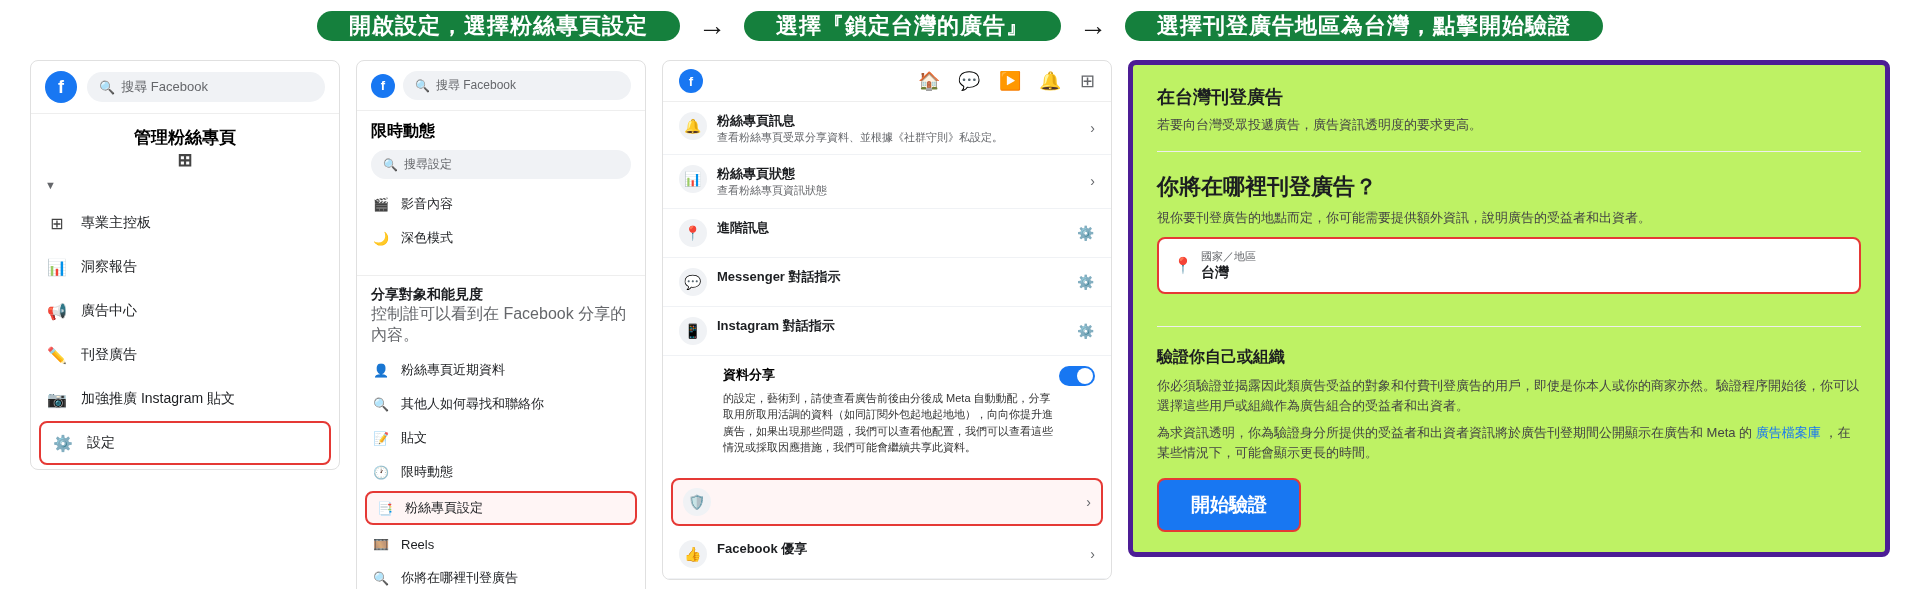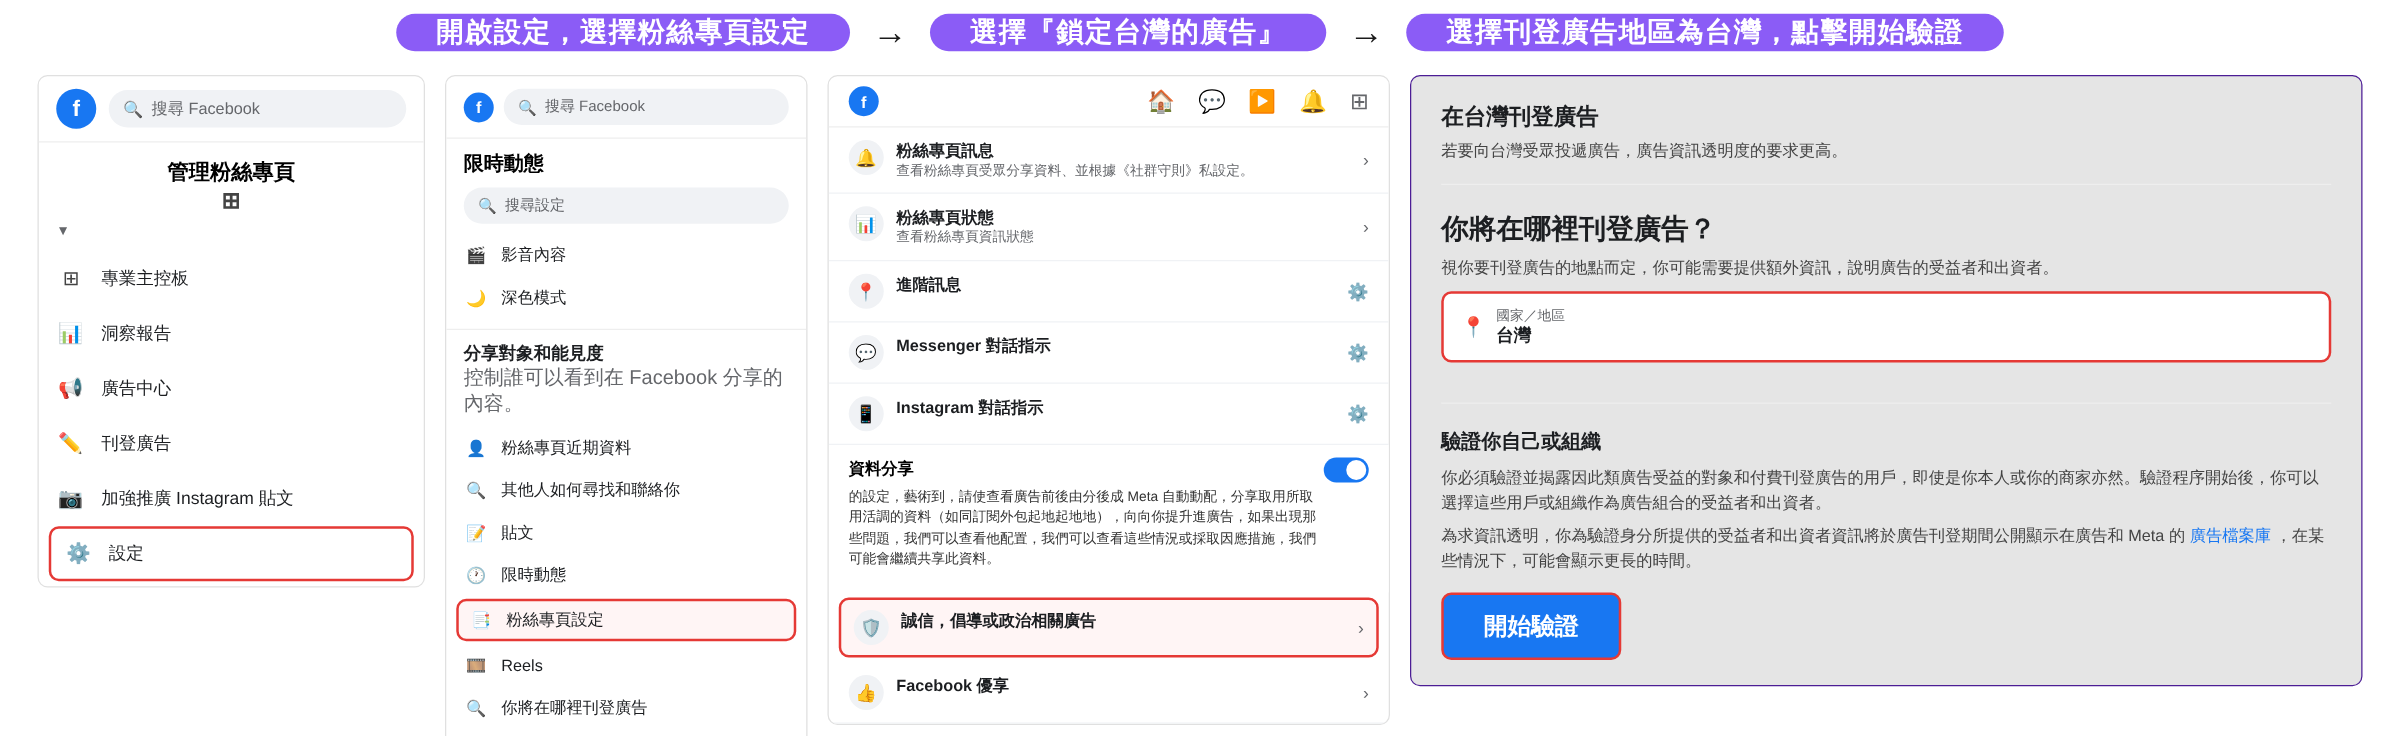--- a/index.html
+++ b/index.html
@@ -22,21 +22,21 @@
     .step-headers {
       display: flex;
       align-items: center;
       justify-content: center;
       gap: 0;
       margin-bottom: 18px;
       padding: 0 30px;
     }
 
     .step-pill {
-      background: #8b5cf6;
+      background: #15803d;
       color: #fff;
       border-radius: 50px;
       padding: 0 32px;
       font-size: 22px;
       font-weight: 700;
       white-space: nowrap;
       letter-spacing: 1px;
     }
 
     .arrow-connector {
@@ -197,21 +197,21 @@
       align-items: center;
       gap: 10px;
       padding: 7px 14px;
       font-size: 13px;
       color: #1c1e21;
       cursor: pointer;
     }
 
     .settings-item.share-section {
       border-top: 1px solid #eee;
-      margin-top: 8px;
+      margin-top: 20px;
       padding-top: 10px;
     }
 
     .settings-item.highlighted-red {
       border: 2px solid #e53935;
       border-radius: 8px;
       margin: 2px 8px;
       padding: 5px 8px;
       background: #fff5f5;
     }
@@ -367,23 +367,23 @@
       background: #fff;
       border-radius: 50%;
       position: absolute;
       top: 2px;
       right: 2px;
     }
 
     
     .panel-4 {
       flex: 1;
-      border: 1px solid #4c1d95;
-      border-radius: 8px;
-      background: #e5e5e5;
+      border: 5px solid #4c1d95;
+      border-radius: 8px;
+      background: #bef264;
       overflow: hidden;
       min-width: 400px;
       padding: 20px 24px;
     }
 
     .info-section {
       margin-bottom: 20px;
       padding-bottom: 16px;
       border-bottom: 1px solid #eee;
     }
@@ -689,35 +689,32 @@
         <div class="panel3-item-content">
           <div class="panel3-item-icon">📱</div>
           <div class="panel3-item-texts">
             <div class="panel3-item-title">Instagram 對話指示</div>
           </div>
         </div>
         <span class="panel3-chevron">⚙️</span>
       </div>
 
       <div class="data-sharing-section">
-        <div style="display:flex;align-items:flex-start;justify-content:center;">
+        <div style="display:flex;align-items:flex-start;justify-content:center;margin-left:44px;">
           <div style="flex:1;">
             <div class="data-sharing-title">資料分享</div>
             <div class="data-sharing-text">的設定，藝術到，請使查看廣告前後由分後成 Meta 自動動配，分享取用所取用活調的資料（如同訂閱外包起地起地地），向向你提升進廣告，如果出現那些問題，我們可以查看他配置，我們可以查看這些情況或採取因應措施，我們可能會繼續共享此資料。</div>
           </div>
           <div class="toggle-switch"></div>
         </div>
       </div>
 
       <div class="panel3-item highlighted-red">
         <div class="panel3-item-content">
           <div class="panel3-item-icon">🛡️</div>
-          <div class="panel3-item-texts">
-            <div class="panel3-item-title">誠信，倡導或政治相關廣告</div>
-          </div>
         </div>
         <span class="panel3-chevron">›</span>
       </div>
 
       <div class="panel3-item">
         <div class="panel3-item-content">
           <div class="panel3-item-icon">👍</div>
           <div class="panel3-item-texts">
             <div class="panel3-item-title">Facebook 優享</div>
           </div>

